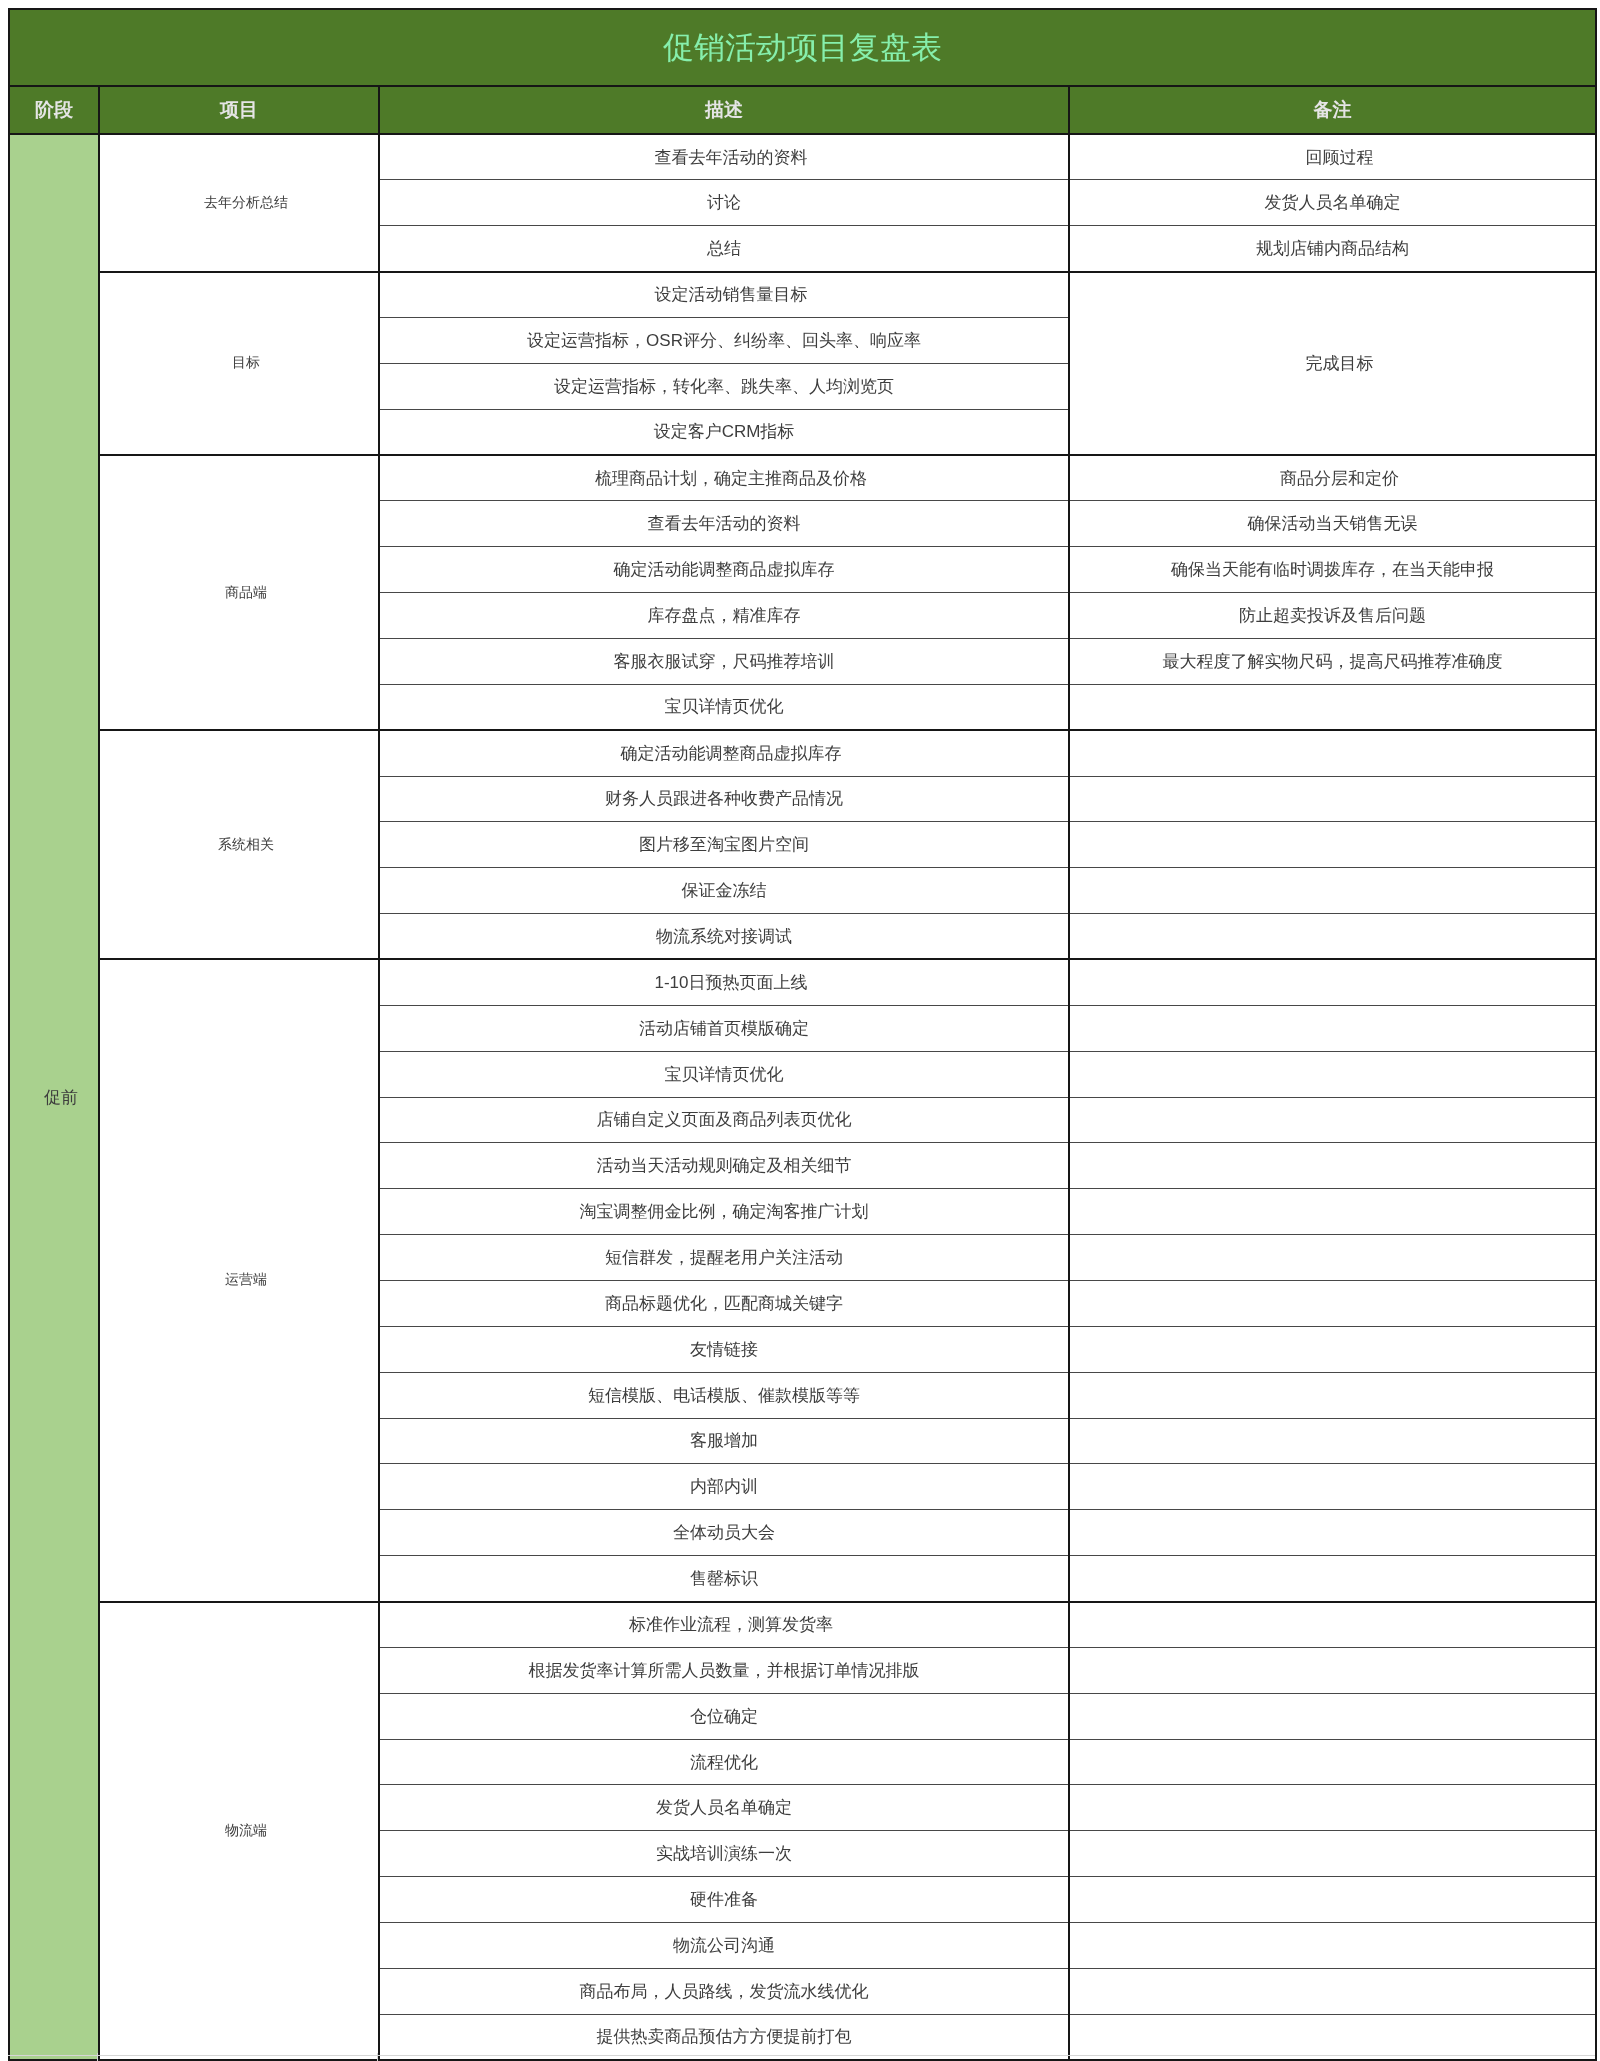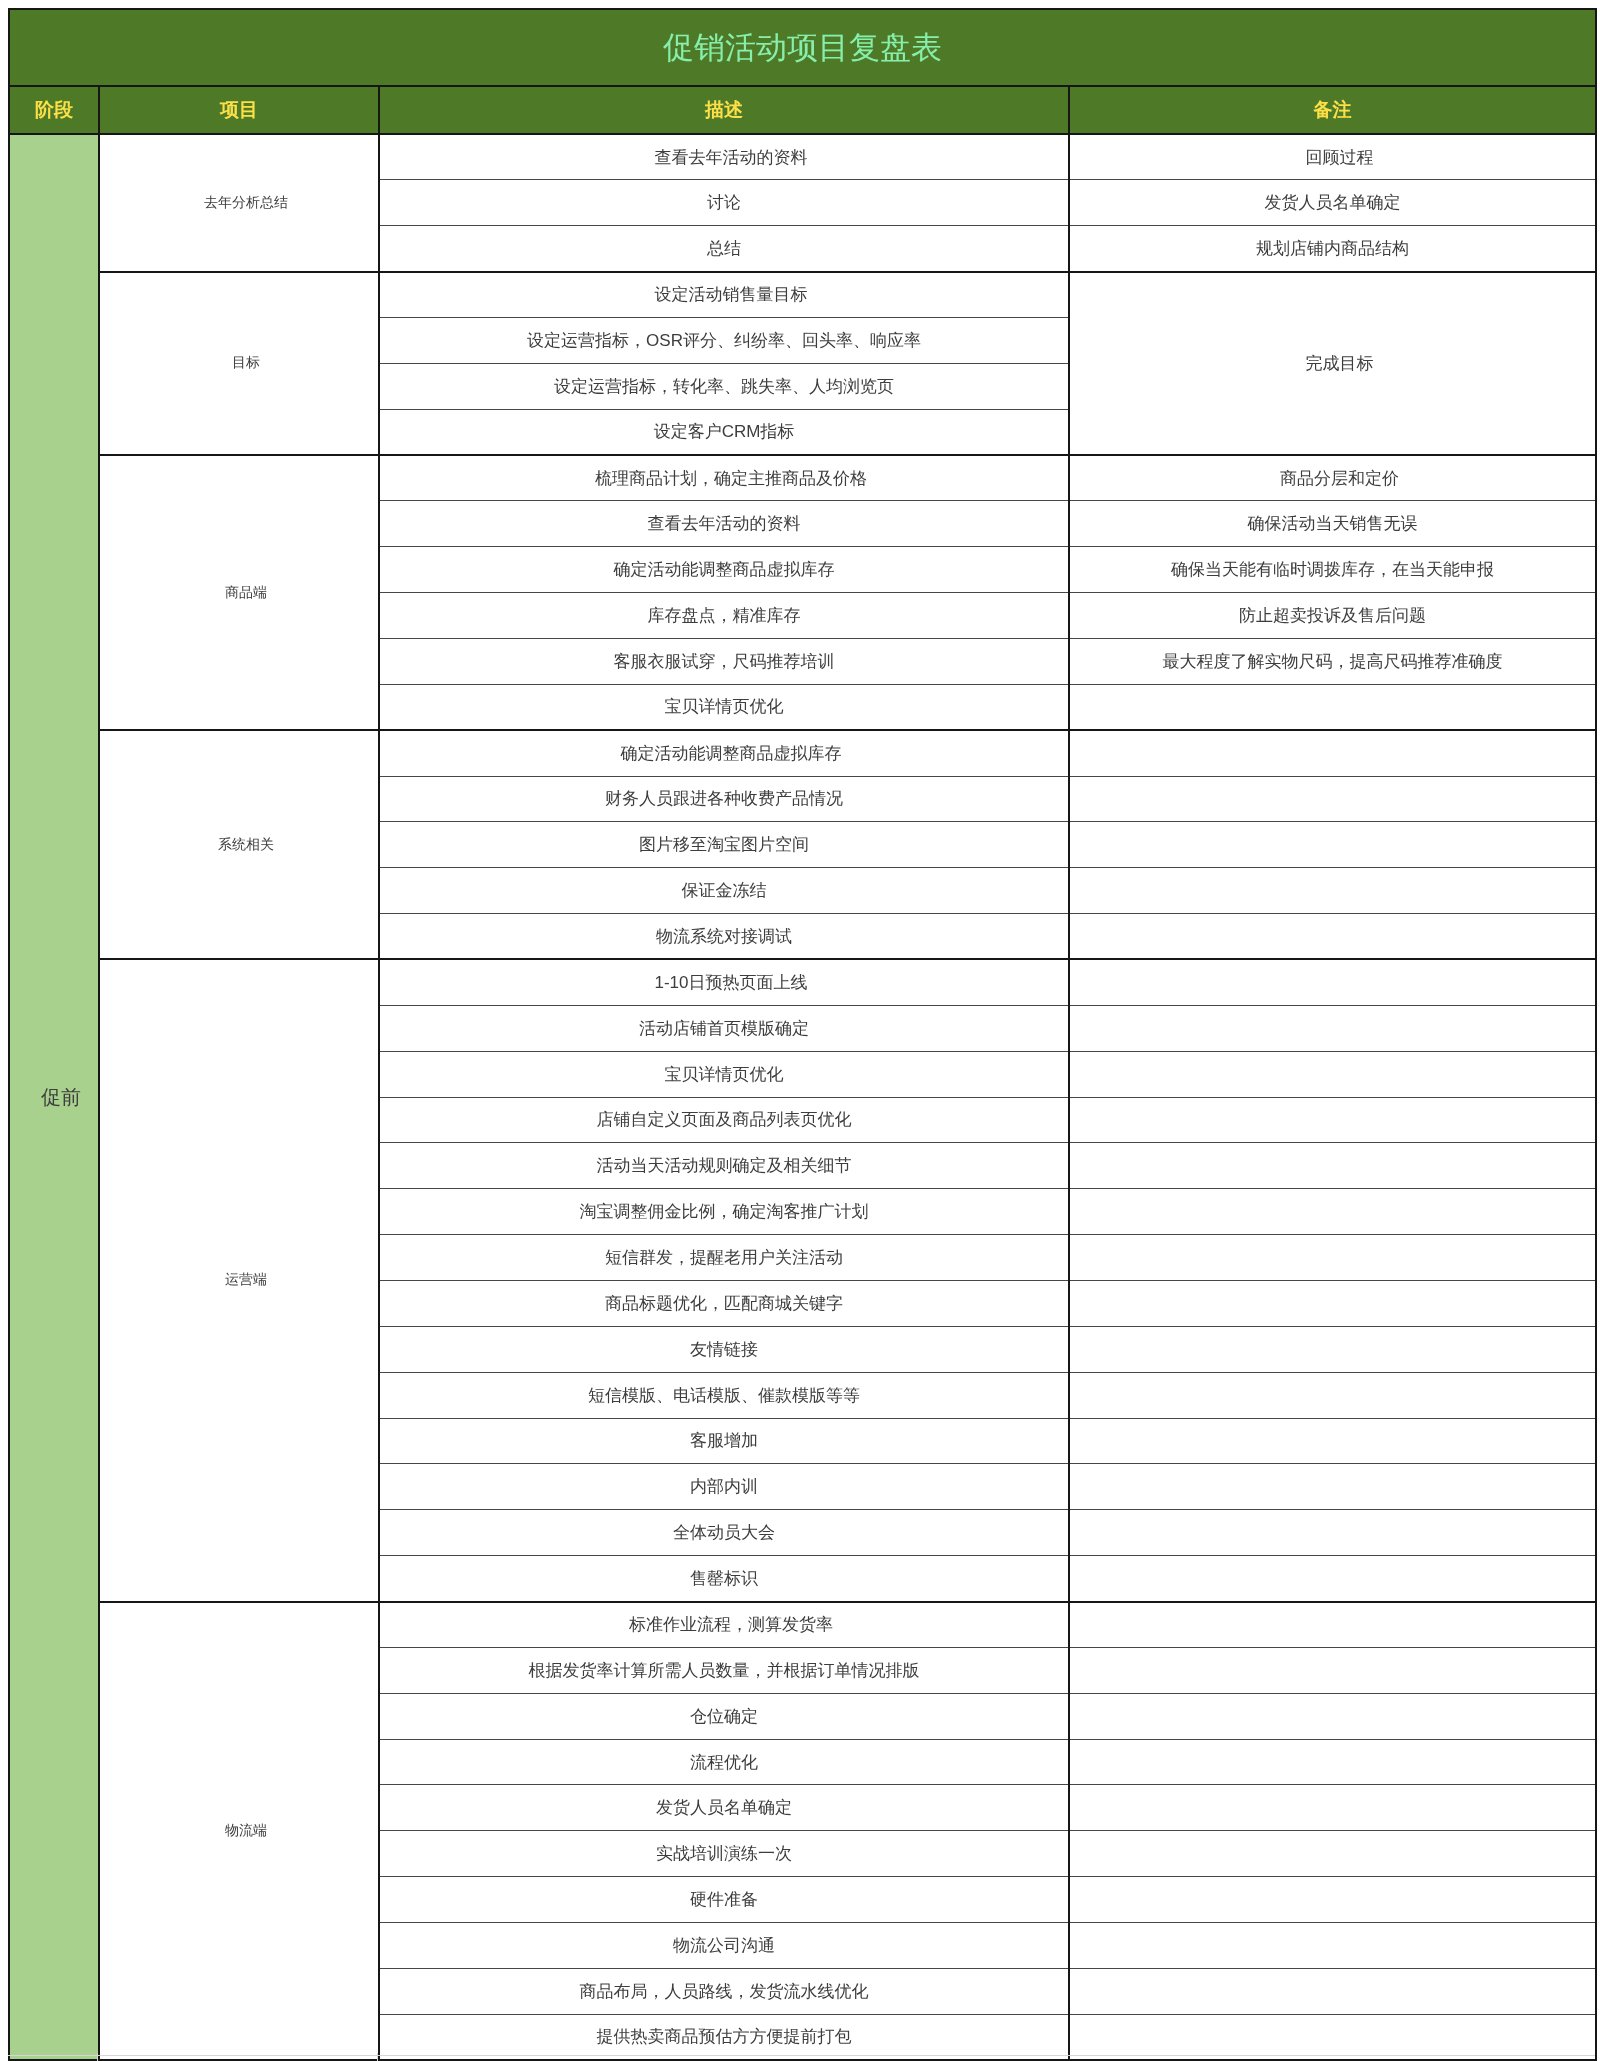--- a/index.html
+++ b/index.html
@@ -27,30 +27,30 @@
     text-align:center;vertical-align:middle;
     padding:2px 8px;overflow:hidden;white-space:nowrap;
     font-size:17px;color:var(--text-dark);font-weight:400;
   }
   tr.title-row td{
     height:71px;background:var(--header-green);color:#86efac;
     font-size:31px;font-weight:400;
     border:2px solid var(--line-strong);
   }
   tr.header-row th{
-    height:42px;background:var(--header-green);color:#fde047;
+    height:42px;background:var(--header-green);color:#e5e5e5;
     font-size:19px;font-weight:700;
     border-top:2px solid var(--line-strong);
     border-bottom:2px solid var(--line-strong);
   }
   tr.data-row{height:45.86px;}
   tr.section-start td{border-top:2px solid var(--line-strong);padding-left:22px;}
   td.phase-cell{
     background:var(--phase-green);
-    font-size:20px;
+    font-size:17px;
   }
   td.project-cell{font-size:14px;}
   
   .stub{position:absolute;background:#d6d6d6;}
   .stub-h{left:8px;top:2055px;width:1587px;height:1px;}
   .stub-v1{left:97px;top:2053px;width:1px;height:8px;}
   .stub-v2{left:377px;top:2053px;width:1px;height:8px;}
 </style>
 </head>
 <body>

